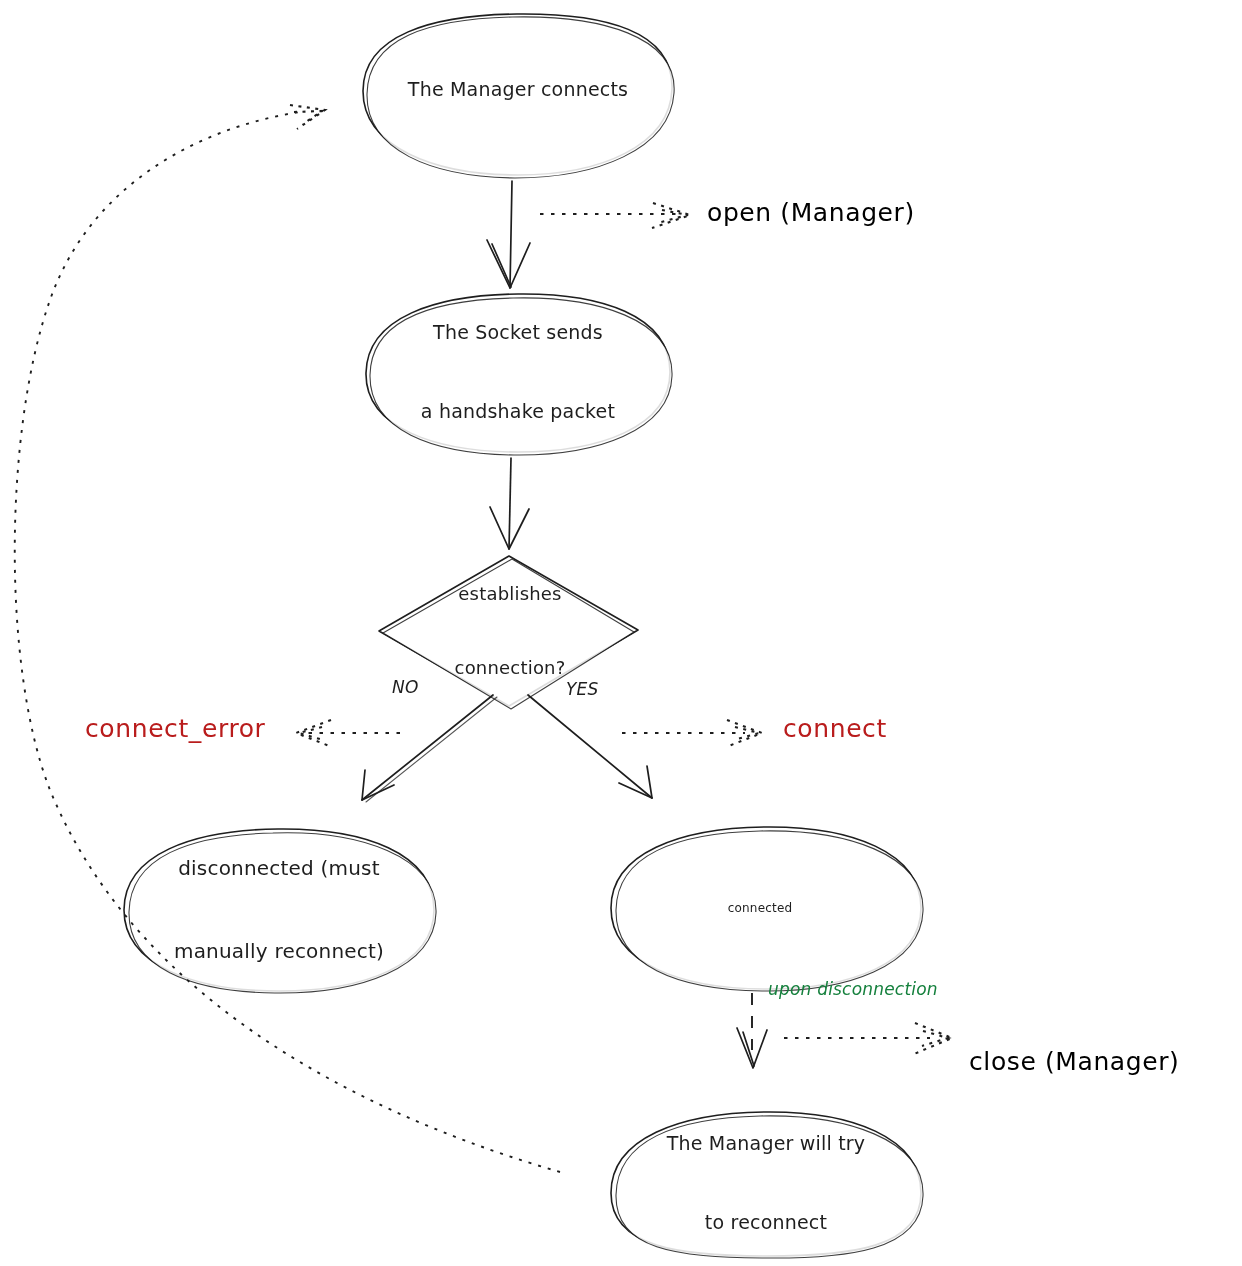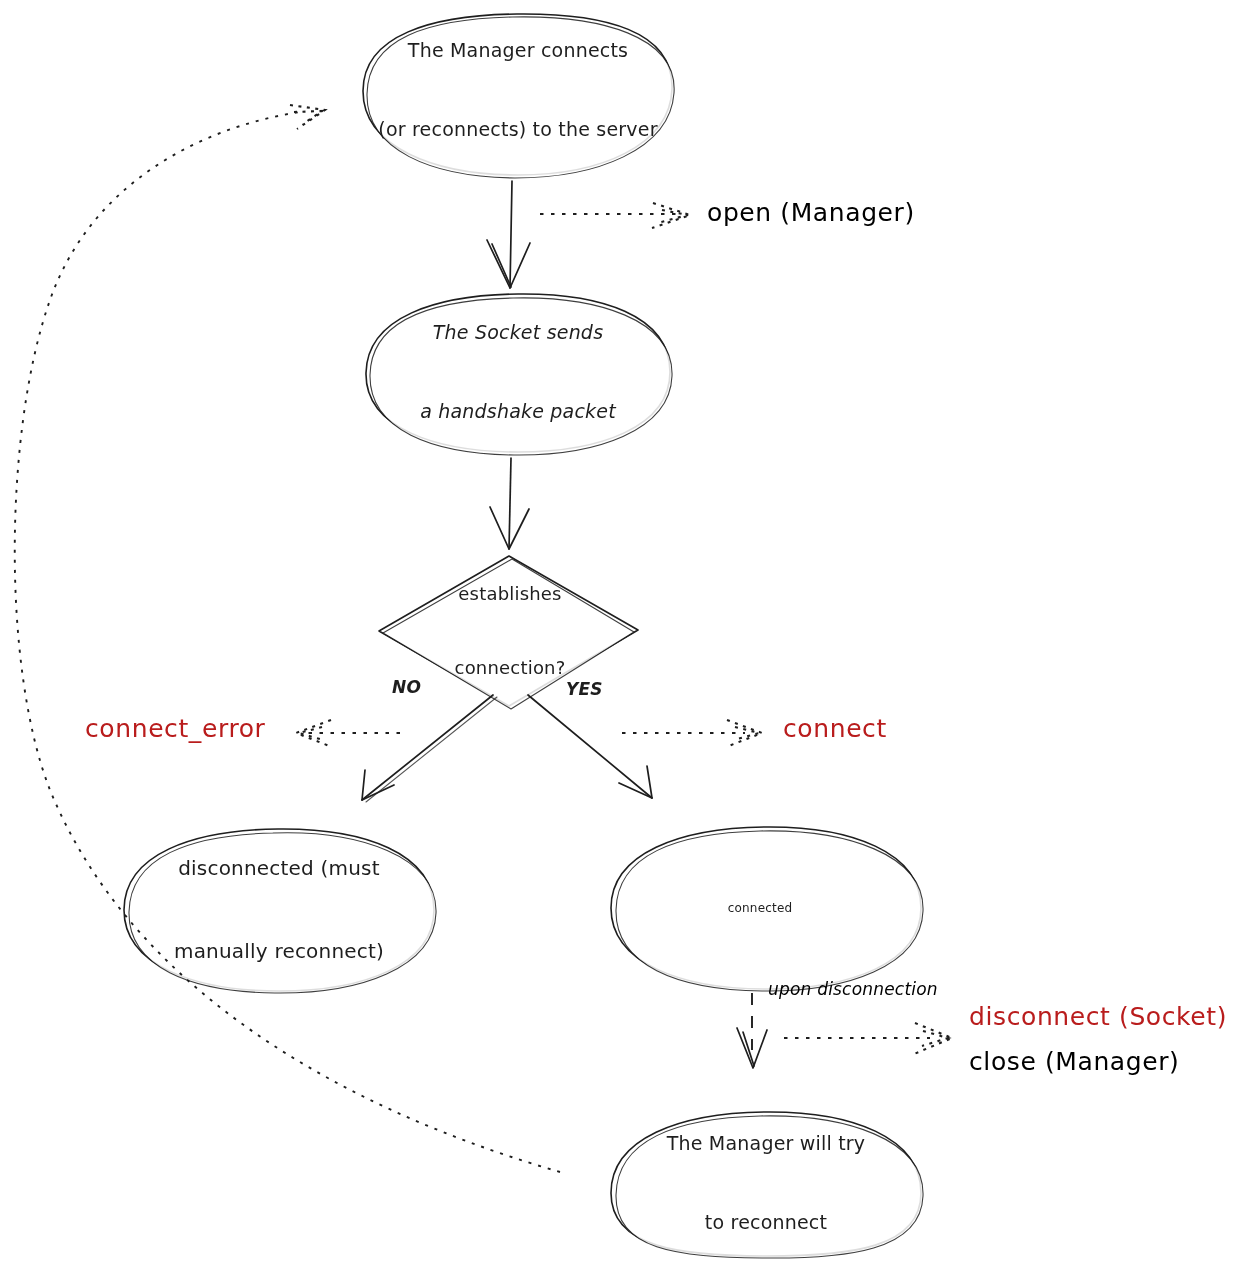--- a/index.html
+++ b/index.html
@@ -85,29 +85,29 @@
     line-height: 1.38;
     letter-spacing: 0.2px;
   }
   .node-text {
     color: #1e1e1e;
     font-size: 19px;
     text-align: center;
     transform: translate(-50%, -50%);
   }
   .edge-text {
-    color: #000000;
+    color: #15803d;
     font-size: 17px;
     font-style: italic;
   }
   .branch-text {
     color: #1e1e1e;
     font-size: 17px;
     font-style: italic;
-    font-weight: 700;
+    font-weight: 400;
   }
   .event-text {
     font-size: 25px;
     letter-spacing: 0.6px;
     white-space: nowrap;
   }
   .event-blue { color: #000000; }
   .event-orange { color: #b91c1c; }
 </style>
 </head>
@@ -245,24 +245,23 @@
            C 2 668 4 430 50 300
            C 90 186 196 128 300 112"></path>
       <path class="arrowhead-dotted" d="M 290 105 L 325 110 L 297 129"></path>
       <path class="arrowhead-dotted" d="M 294 112 L 322 111 L 303 124"></path>
     </g>
 
   </svg>
 
   <div class="lbl node-text" style="left:518px; top:90px;">
     <div>The Manager connects</div>
-    <div>(or reconnects) to the server</div>
-  </div>
-
-  <div class="lbl node-text" style="left:518px; top:372px;font-style:italic;">
+  </div>
+
+  <div class="lbl node-text" style="left:518px; top:372px;">
     <div>The Socket sends</div>
     <div>a handshake packet</div>
   </div>
 
   <div class="lbl node-text" style="left:510px; top:631px; font-size:18px;">
     <div>establishes</div>
     <div>connection?</div>
   </div>
 
   <div class="lbl node-text" style="left:279px; top:910px; font-size:20px;">
@@ -283,17 +282,16 @@
   <div class="lbl branch-text" style="left:566px; top:678px;">YES</div>
 
   <div class="lbl edge-text" style="left:768px; top:978px;">upon disconnection</div>
 
   <div class="lbl event-text event-blue" style="left:707px; top:196px;">open (Manager)</div>
 
   <div class="lbl event-text event-orange" style="left:85px; top:712px;">connect_error</div>
 
   <div class="lbl event-text event-orange" style="left:783px; top:712px;">connect</div>
 
-  <div class="lbl event-text event-orange" style="left:969px; top:1000px;">disconnect (Socket)</div>
 
   <div class="lbl event-text event-blue" style="left:969px; top:1045px;">close (Manager)</div>
 
 </div>
 
 </body></html>

